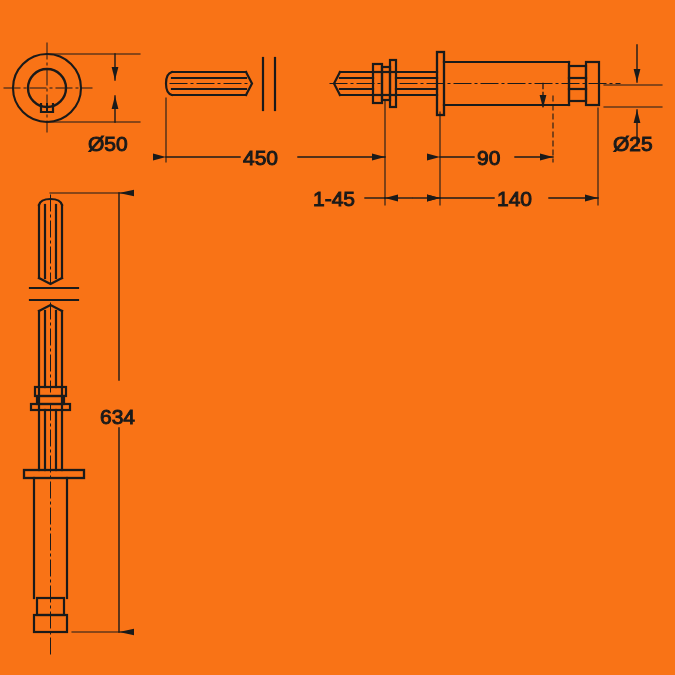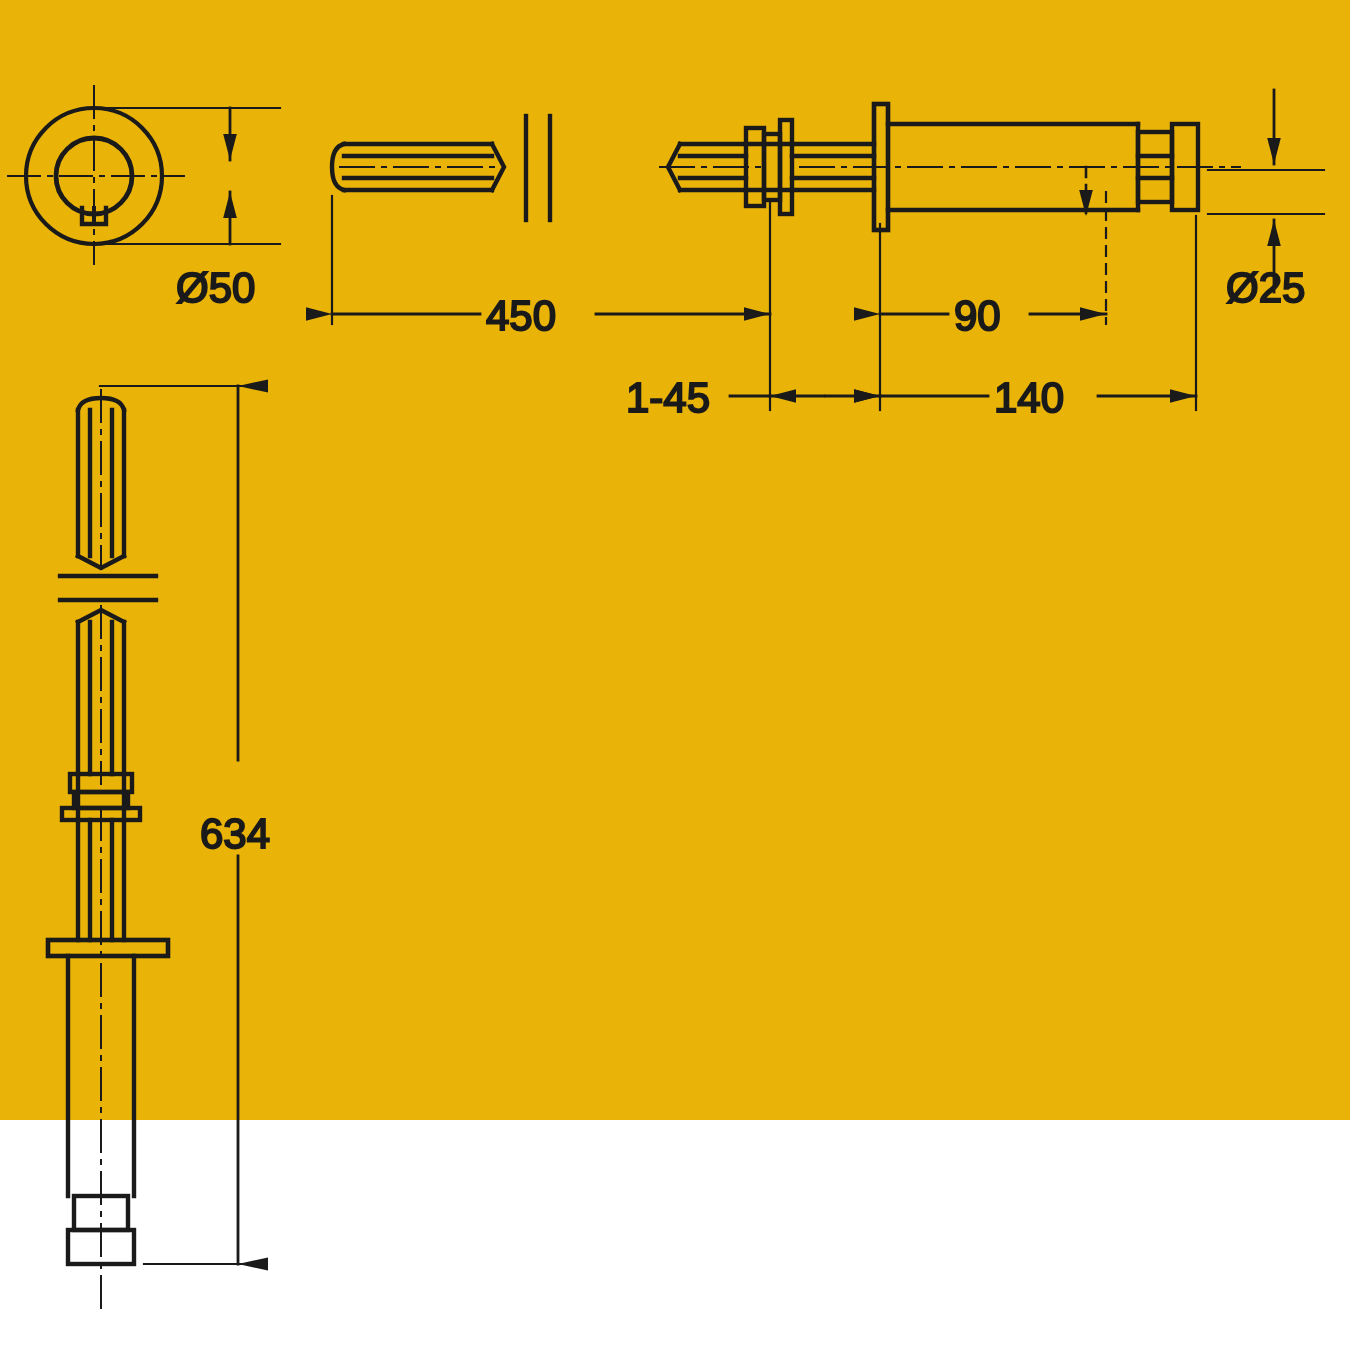--- a/index.html
+++ b/index.html
@@ -1,21 +1,21 @@
 <!DOCTYPE html>
 <html><head>
 <meta charset="utf-8">
 <style>
   html,body{margin:0;padding:0;background:#ffffff;}
   body{
     width:675px;height:675px;
     font-family:"Liberation Sans", sans-serif;
     overflow:hidden;
   }
-  #stage{position:relative;width:675px;height:560px;background:#eab308;}
+  #stage{position:relative;width:675px;height:675px;background:#f97316;}
   svg{display:block;}
   .dimtext{
     font-family:"Liberation Sans", sans-serif;
     font-size:21px;
     fill:#1a1a1a;
     letter-spacing:0px;
   }
 </style>
 </head>
 <body>

